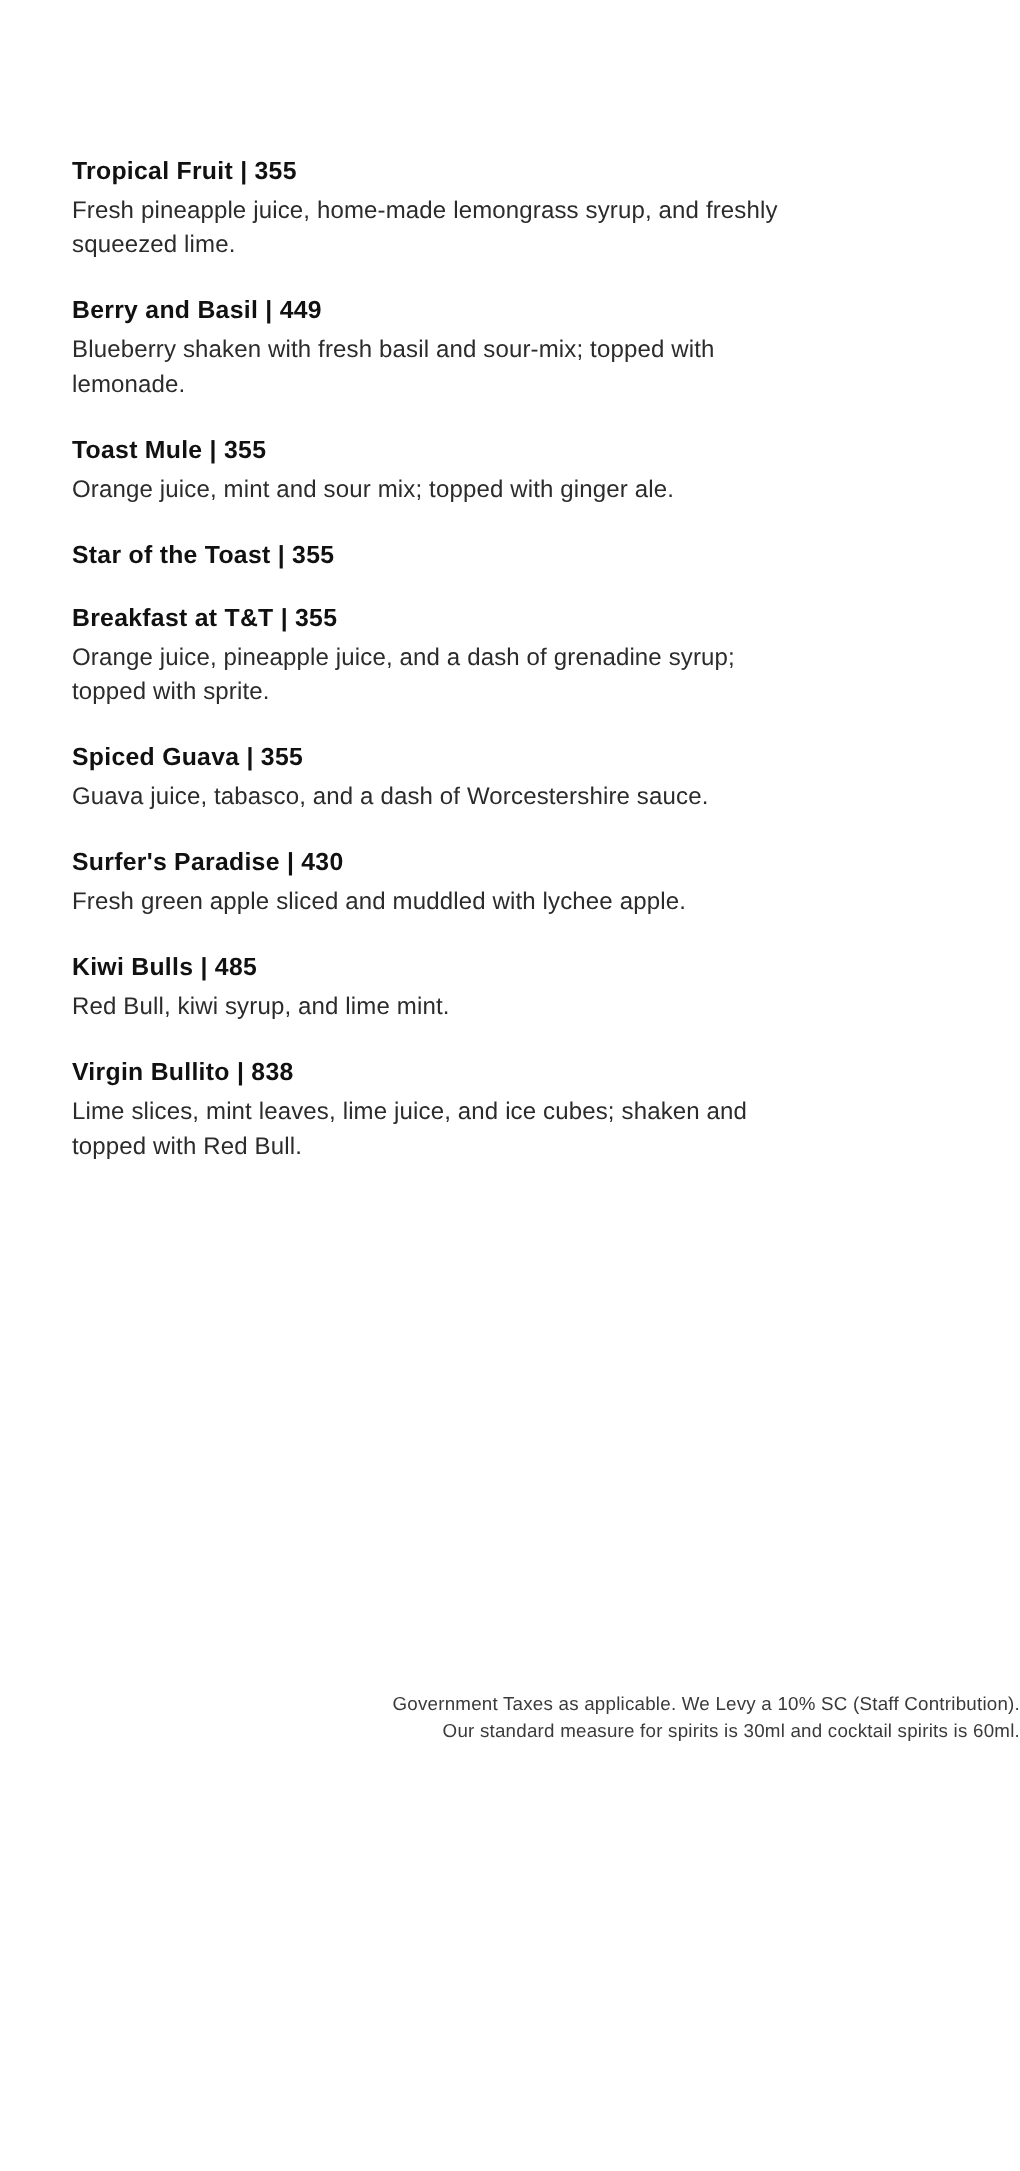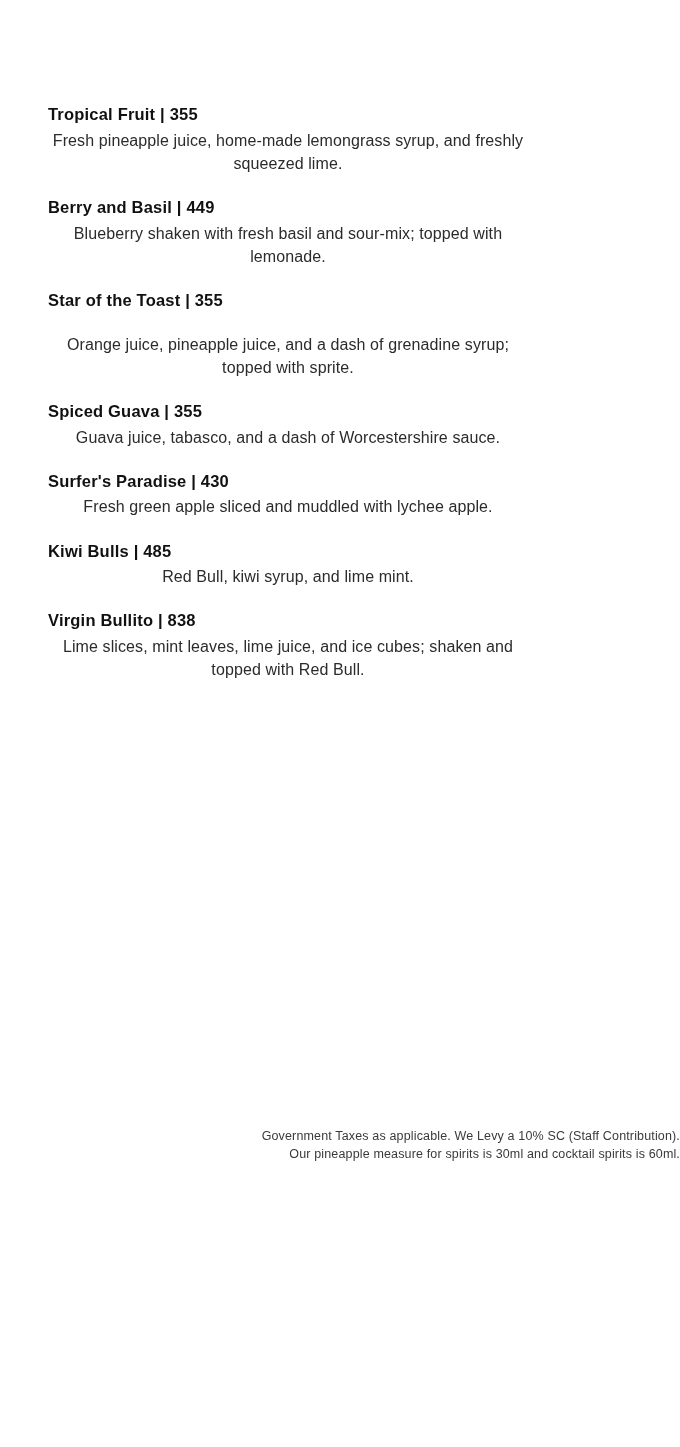--- a/index.html
+++ b/index.html
@@ -39,21 +39,20 @@
     line-height: 1.25;
   }
   .item-desc {
     font-size: 16px;
     font-weight: 400;
     color: #2b2b2b;
     margin: 0;
     line-height: 1.45;
     max-width: 480px;
     letter-spacing: 0.1px;
-    text-align: center;
   }
   .footer-note {
     position: absolute;
     left: 0;
     right: 0;
     bottom: 42px;
     text-align: right;
     font-size: 12.5px;
     line-height: 1.5;
     color: #3a3a3a;
@@ -73,26 +72,31 @@
     <div class="menu-item">
       <div class="item-title">Tropical Fruit | 355</div>
       <p class="item-desc">Fresh pineapple juice, home-made lemongrass syrup, and freshly squeezed lime.</p>
     </div>
 
     <div class="menu-item">
       <div class="item-title">Berry and Basil | 449</div>
       <p class="item-desc">Blueberry shaken with fresh basil and sour-mix; topped with lemonade.</p>
     </div>
 
+    <div class="menu-item">
+      <div class="item-title">Toast Mule | 355</div>
+      <p class="item-desc">Orange juice, mint and sour mix; topped with ginger ale.</p>
+    </div>
 
     <div class="menu-item">
       <div class="item-title">Star of the Toast | 355</div>
     </div>
 
     <div class="menu-item">
+      <div class="item-title">Breakfast at T&amp;T | 355</div>
       <p class="item-desc">Orange juice, pineapple juice, and a dash of grenadine syrup; topped  with sprite.</p>
     </div>
 
     <div class="menu-item">
       <div class="item-title">Spiced Guava | 355</div>
       <p class="item-desc">Guava juice, tabasco, and a dash of Worcestershire sauce.</p>
     </div>
 
     <div class="menu-item">
       <div class="item-title">Surfer's Paradise | 430</div>
@@ -106,16 +110,16 @@
 
     <div class="menu-item">
       <div class="item-title">Virgin Bullito | 838</div>
       <p class="item-desc">Lime slices, mint leaves, lime juice, and ice cubes; shaken and topped with Red Bull.</p>
     </div>
 
   </div>
 
   <div class="footer-note">
     <p>Government Taxes as applicable. We Levy a 10% SC (Staff Contribution).</p>
-    <p>Our pineapple measure for spirits is 30ml and cocktail spirits is 60ml.</p>
+    <p>Our standard measure for spirits is 30ml and cocktail spirits is 60ml.</p>
   </div>
 
 </div>
 
 </body></html>

